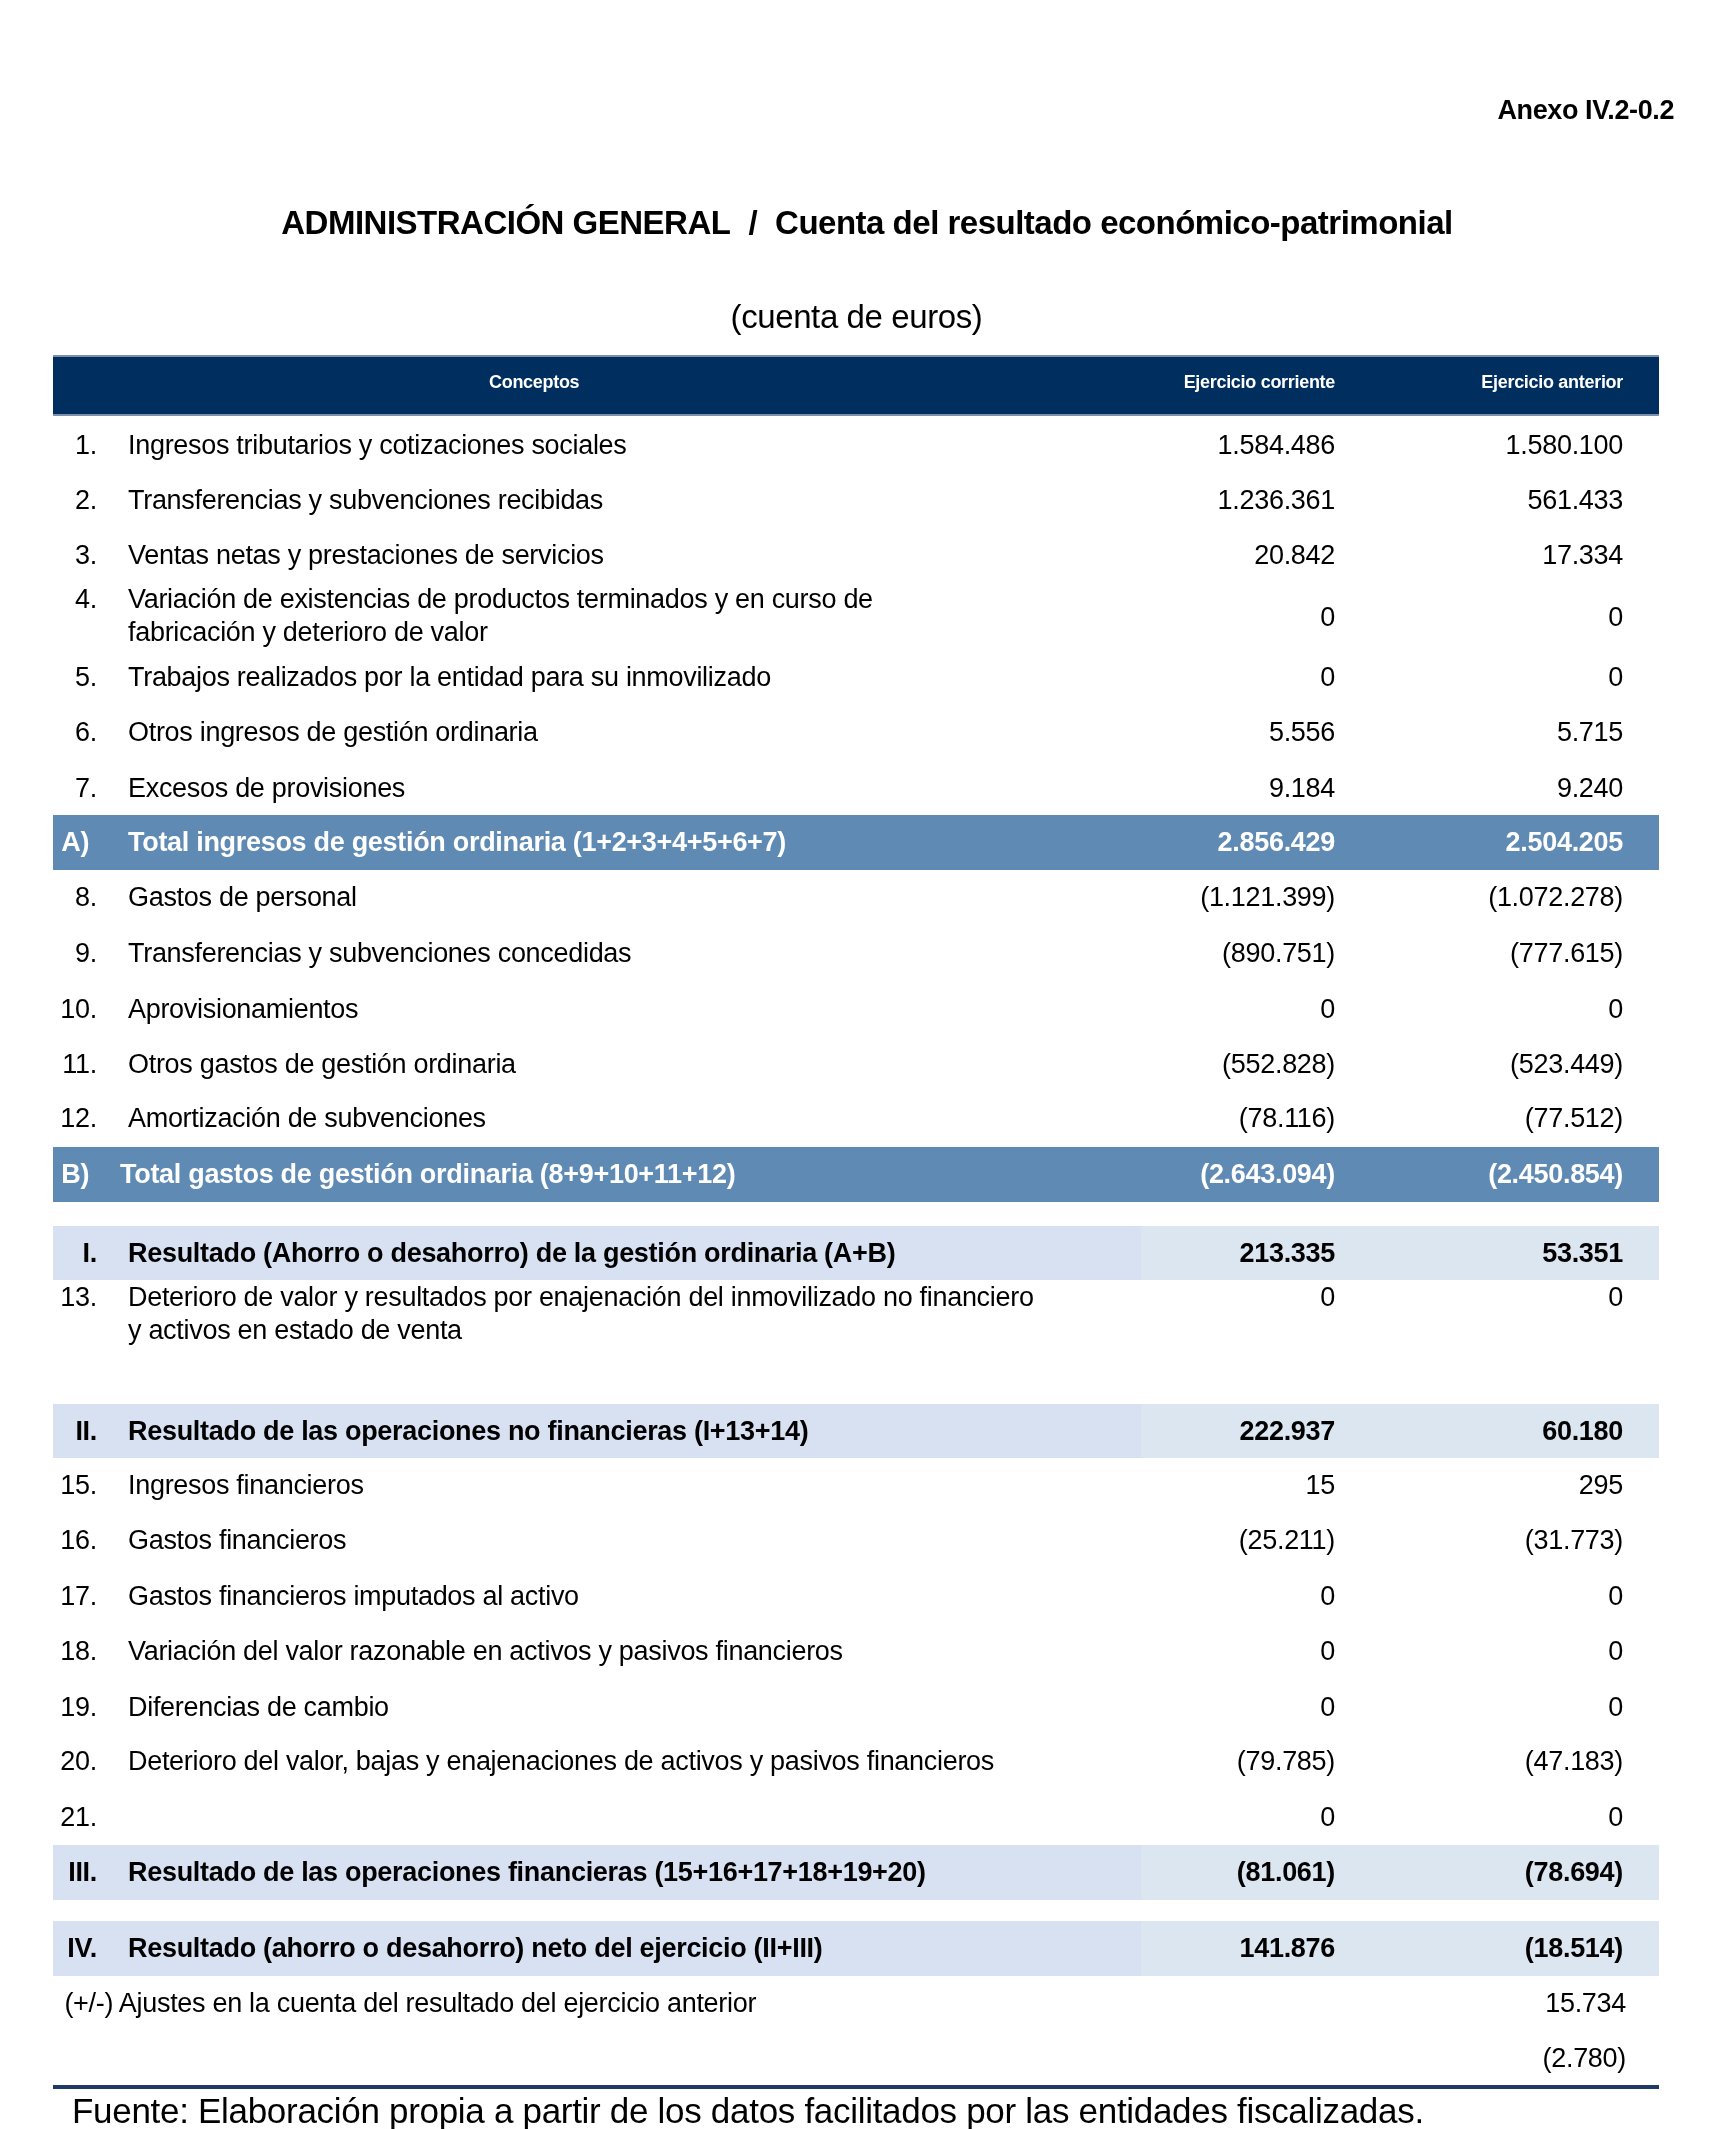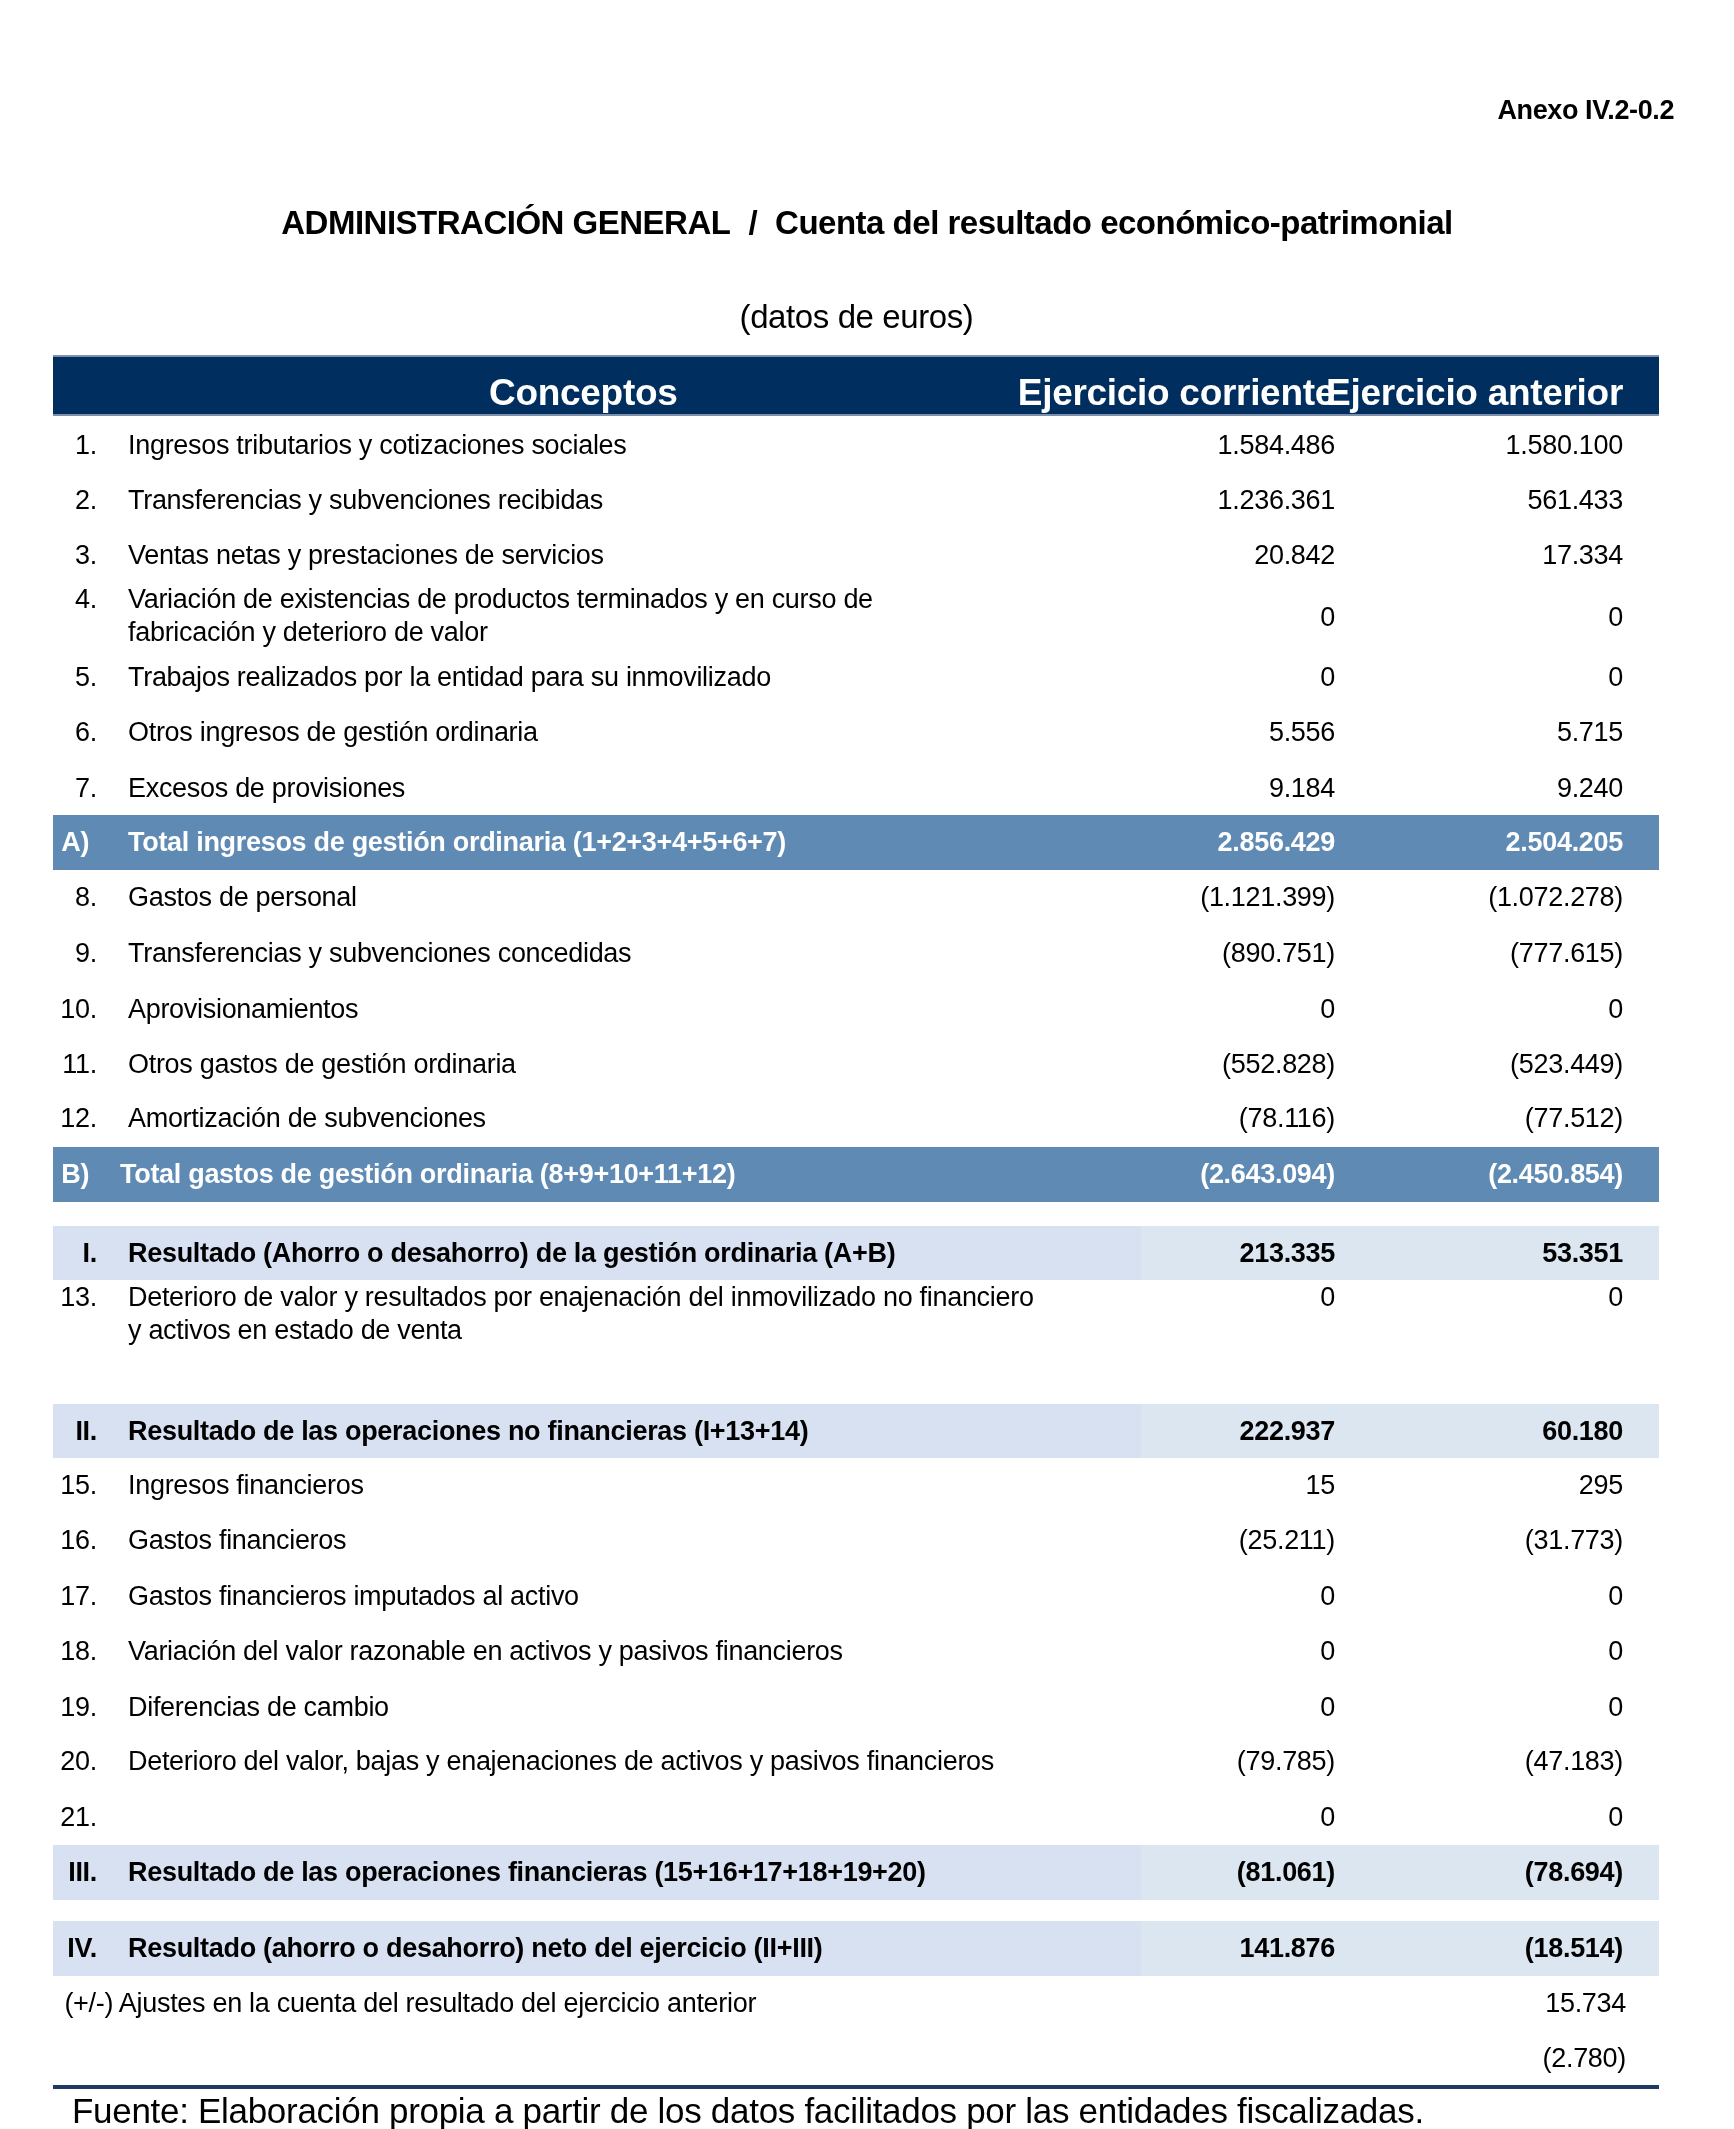--- a/index.html
+++ b/index.html
@@ -6,42 +6,42 @@
   body { width: 1734px; height: 2129px; position: relative; overflow: hidden;
          font-family: "Liberation Sans", sans-serif; color: #000; }
   .abs { position: absolute; }
   .anexo { right: 60px; top: 95px; font-size: 27px; font-weight: bold; letter-spacing: -0.4px; }
   .title { left: 0; width: 1734px; top: 204px; text-align: center; font-size: 33px; font-weight: bold; letter-spacing: -0.5px; }
   .title .sep { margin: 0 18px; }
   .subtitle { left: 0; width: 1713px; top: 298px; text-align: center; font-size: 33px; letter-spacing: -0.4px; }
   .table { left: 53px; top: 355px; width: 1606px; height: 1738px; }
   .hdr { position: absolute; left: 0; top: 0; width: 1606px; height: 61px; background: #002f5f;
          border-top: 2.4px solid #7d8fab; border-bottom: 2.4px solid #7d8fab; box-sizing: border-box; color: #fff;
-         font-weight: bold; font-size: 37px; letter-spacing: -0.3px; }
+         font-weight: bold; font-size: 18px; letter-spacing: -0.3px; }
   .hdr span { position: absolute; top: 14.7px; }
   .row { position: absolute; left: 0; width: 1606px; font-size: 27px; letter-spacing: -0.3px; }
   .row .num { position: absolute; right: calc(1606px - 44px); white-space: nowrap; }
   .row .txt { position: absolute; left: 75px; white-space: nowrap; line-height: 33px; }
   .row .v1 { position: absolute; right: calc(1606px - 1282px); white-space: nowrap; }
   .row .v2 { position: absolute; right: calc(1606px - 1570px); white-space: nowrap; }
   .band-dark { background: #5f8ab4; color: #fff; font-weight: bold; }
   .band-light { background: linear-gradient(to right, #d7e1f1 0, #d7e1f1 1088px, #dce6f1 1088px); font-weight: bold; }
   .bottom-line { position: absolute; left: 0; width: 1606px; height: 4.1px; background: #1f3a64; }
   .fuente { left: 72px; top: 2091px; font-size: 35px; letter-spacing: -0.3px; }
 </style>
 </head>
 <body>
 
 <div class="abs anexo">Anexo IV.2-0.2</div>
 
 <div class="abs title">
   <span>ADMINISTRACIÓN GENERAL</span><span class="sep">/</span><span>Cuenta del resultado económico-patrimonial</span>
 </div>
 
-<div class="abs subtitle">(datos de euros)</div>
+<div class="abs subtitle">(cuenta de euros)</div>
 
 <div class="abs table">
   <div class="hdr">
     <span style="left:436px">Conceptos</span>
     <span style="right:calc(1606px - 1282px)">Ejercicio corriente</span>
     <span style="right:calc(1606px - 1570px)">Ejercicio anterior</span>
   </div>
 
   <div class="row" style="top:74px;height:33px">
     <span class="num">1.</span>

